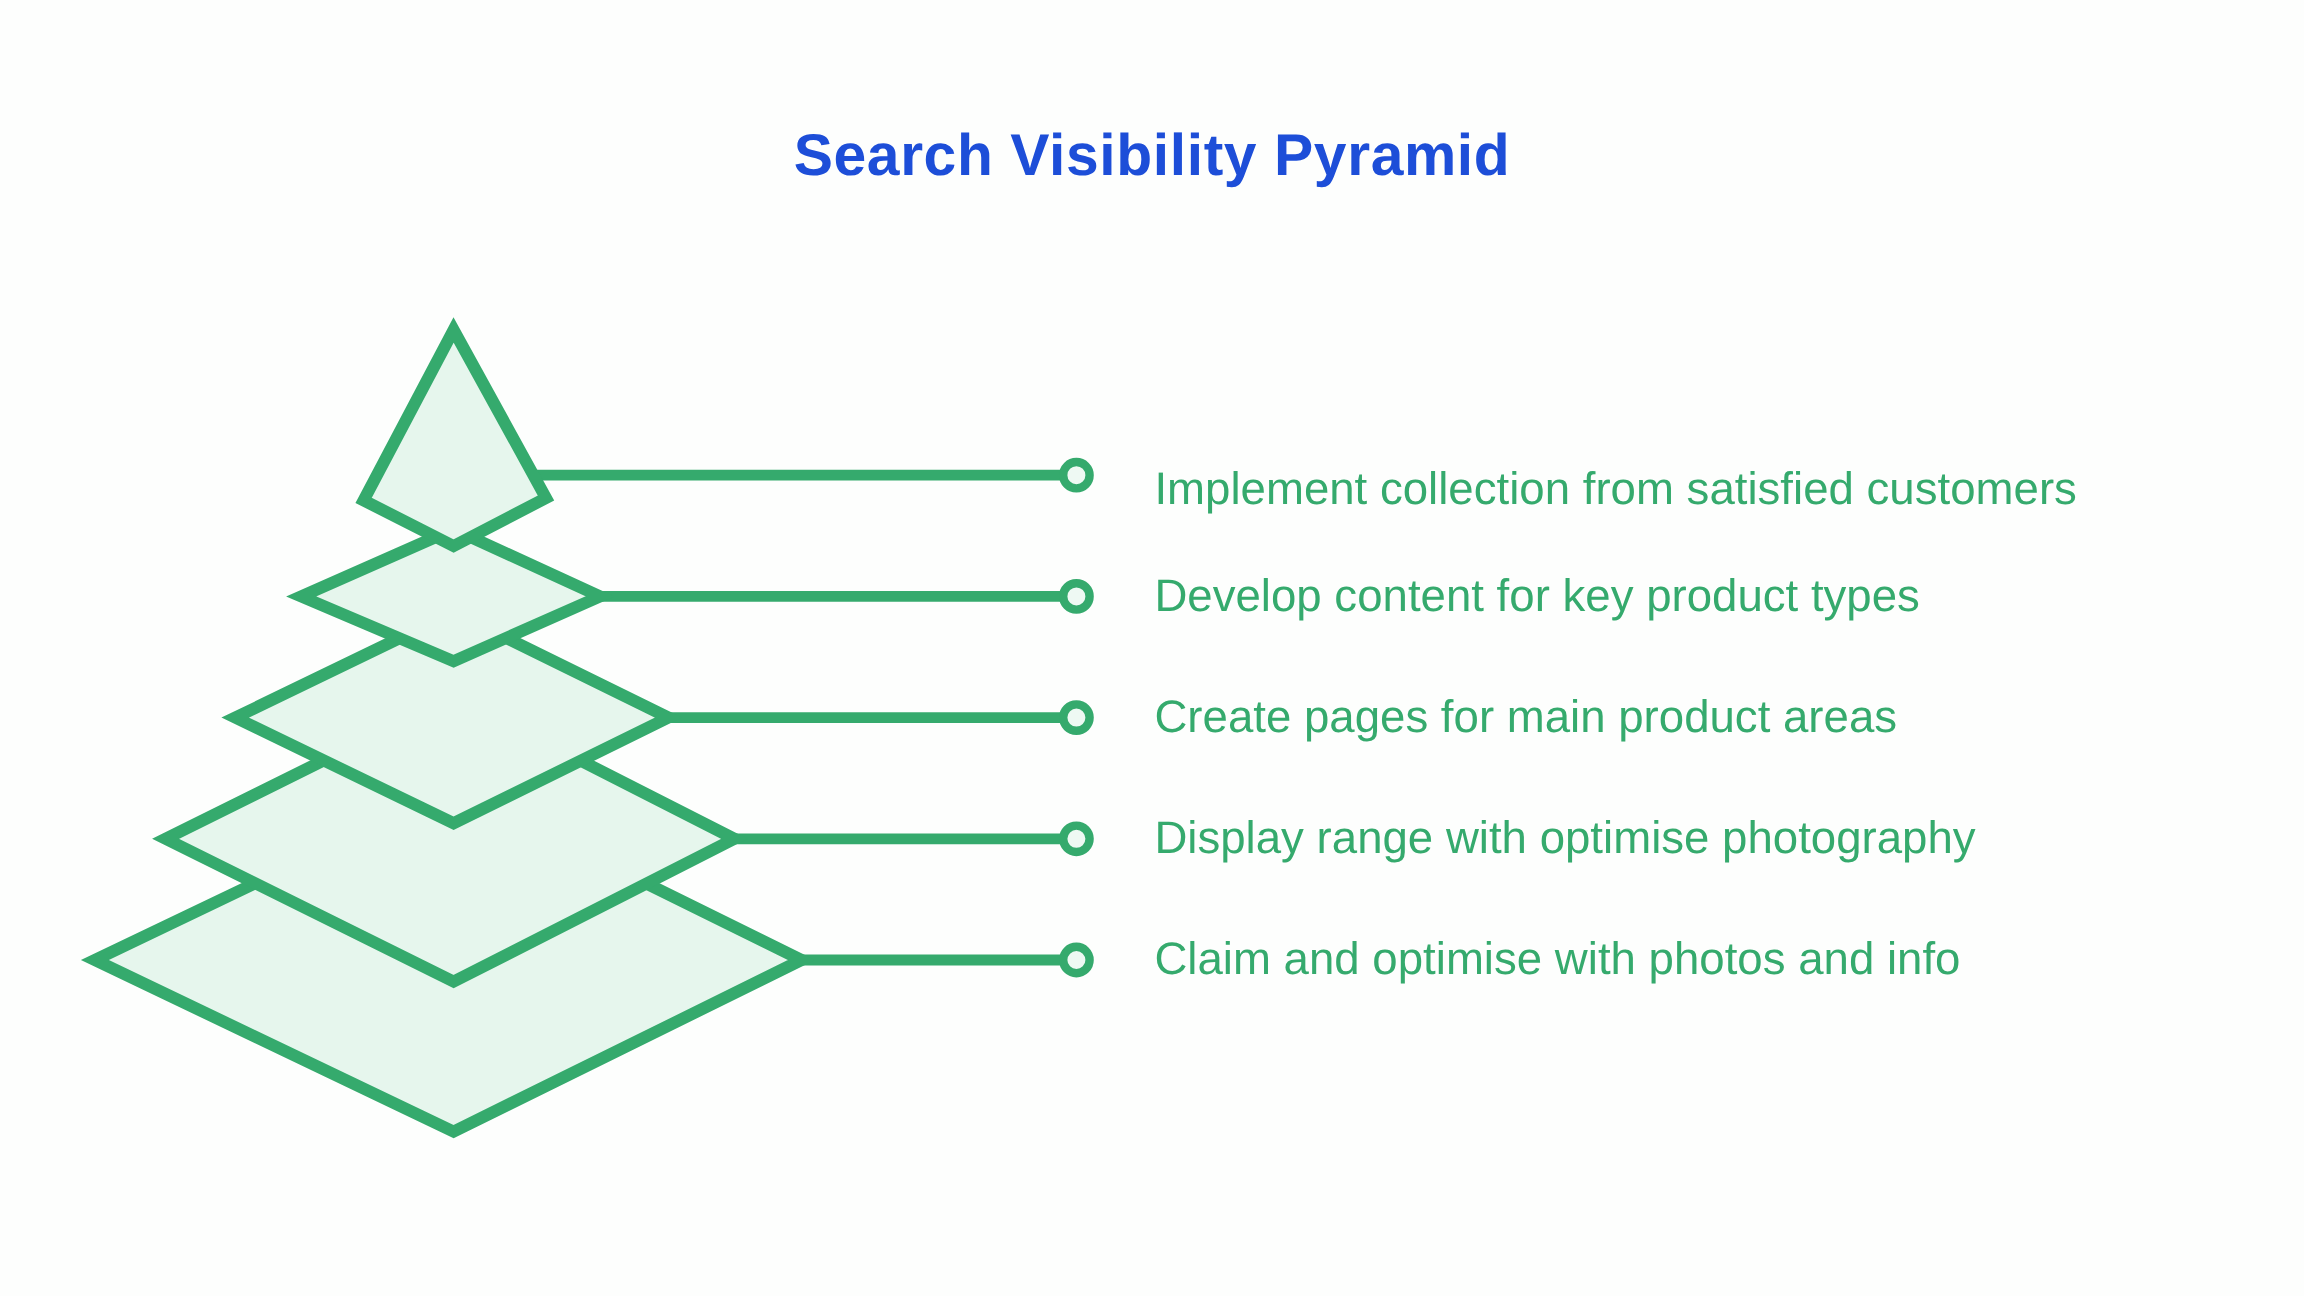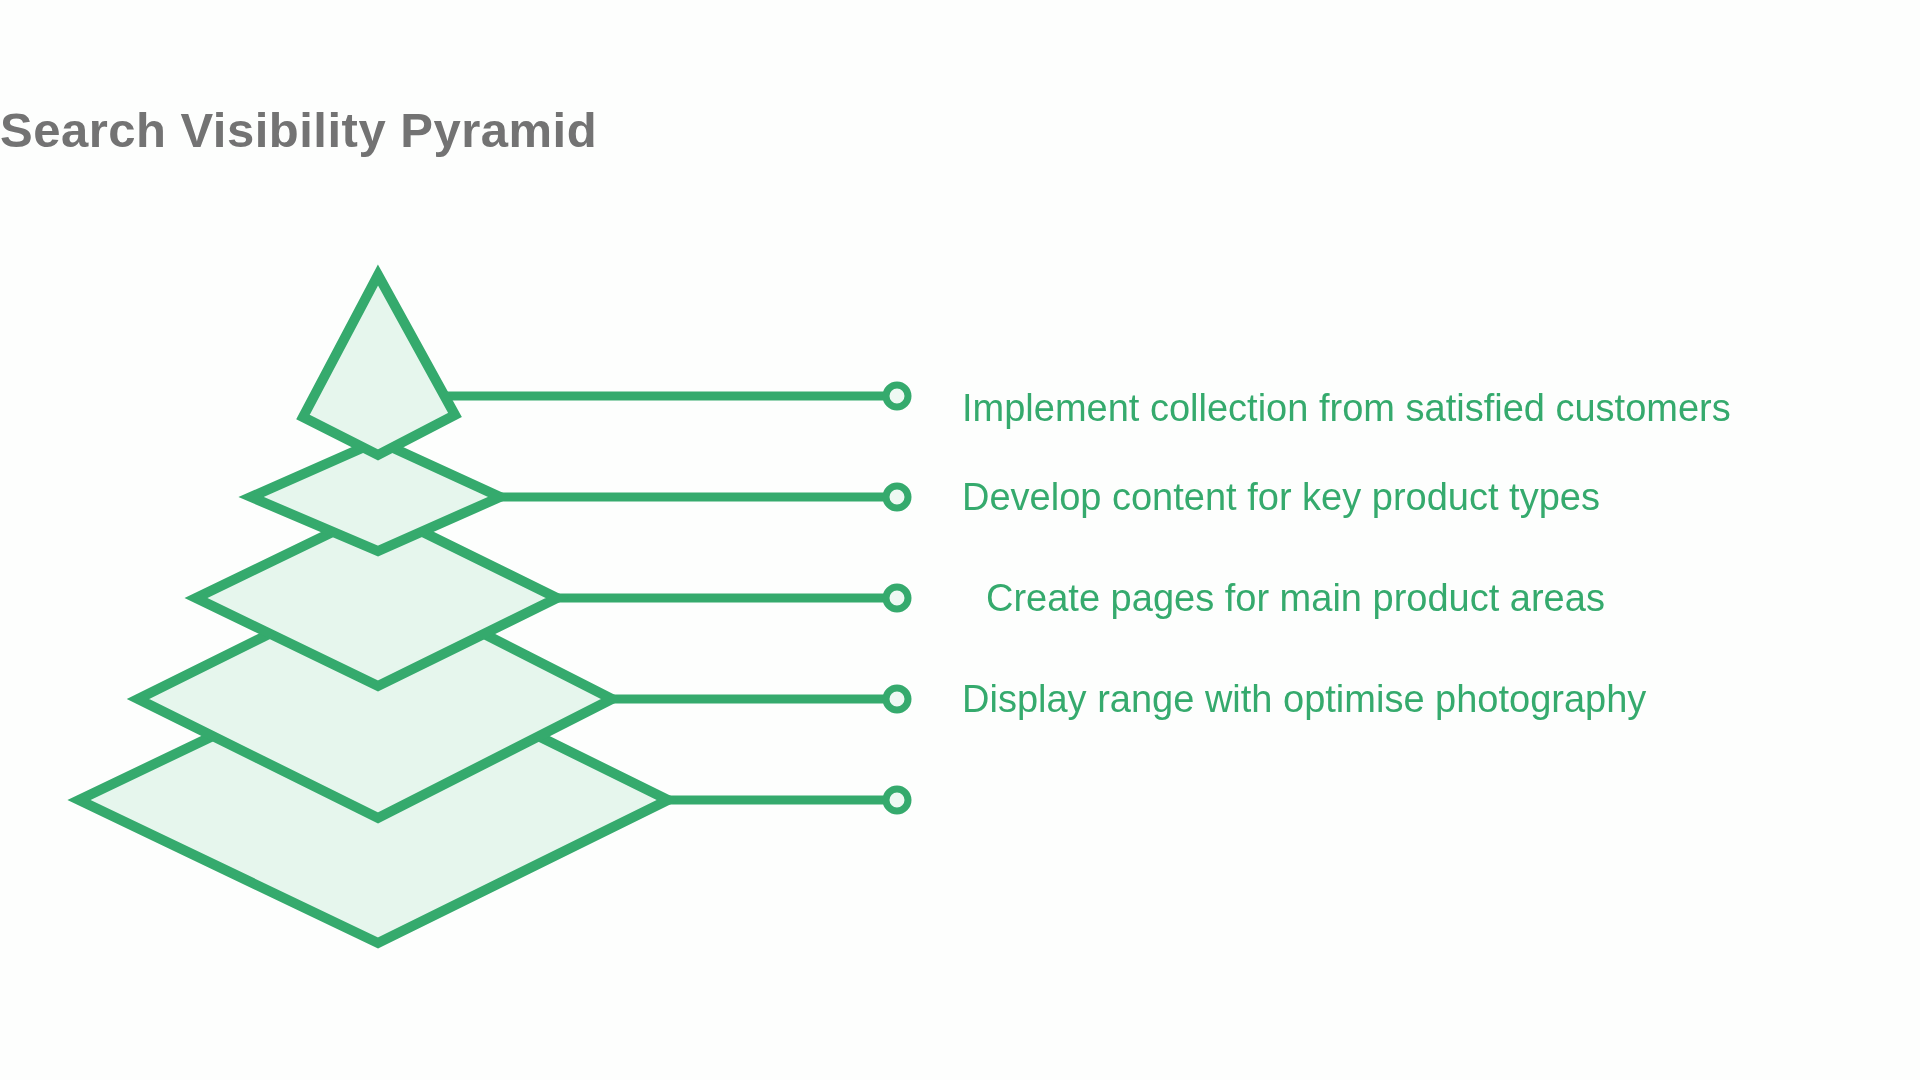--- a/index.html
+++ b/index.html
@@ -13,43 +13,44 @@
     height: 1080px;
     overflow: hidden;
     background: #fdfefd;
     font-family: "Liberation Sans", sans-serif;
   }
   .title {
     position: absolute;
     top: 102px;
     left: 0;
     width: 100%;
+    text-align: center;
     font-size: 49px;
     font-weight: bold;
-    color: #737373;
+    color: #1d4ed8;
     letter-spacing: 0.5px;
   }
   .diagram-svg {
     position: absolute;
     top: 0;
     left: 0;
   }
   .level-label {
     position: absolute;
     left: 962px;
     height: 56px;
     display: flex;
     align-items: center;
     font-size: 38px;
     color: #35aa6d;
     white-space: nowrap;
   }
   .label-1 { top: 368px; margin-top: 12px; }
   .label-2 { top: 469px; }
-  .label-3 { top: 570px; margin-left: 24px; }
+  .label-3 { top: 570px; }
   .label-4 { top: 671px; }
   .label-5 { top: 772px; }
 </style>
 </head>
 <body>
 
 <div class="stage">
 
   <svg class="diagram-svg" width="1920" height="1080" viewBox="0 0 1920 1080">
 
@@ -77,14 +78,15 @@
       <circle cx="897" cy="800" r="11"></circle>
     </g>
   </svg>
 
   <div class="title">Search Visibility Pyramid</div>
 
   <div class="level-label label-1">Implement collection from satisfied customers</div>
   <div class="level-label label-2">Develop content for key product types</div>
   <div class="level-label label-3">Create pages for main product areas</div>
   <div class="level-label label-4">Display range with optimise photography</div>
+  <div class="level-label label-5">Claim and optimise with photos and info</div>
 
 </div>
 
 </body></html>

